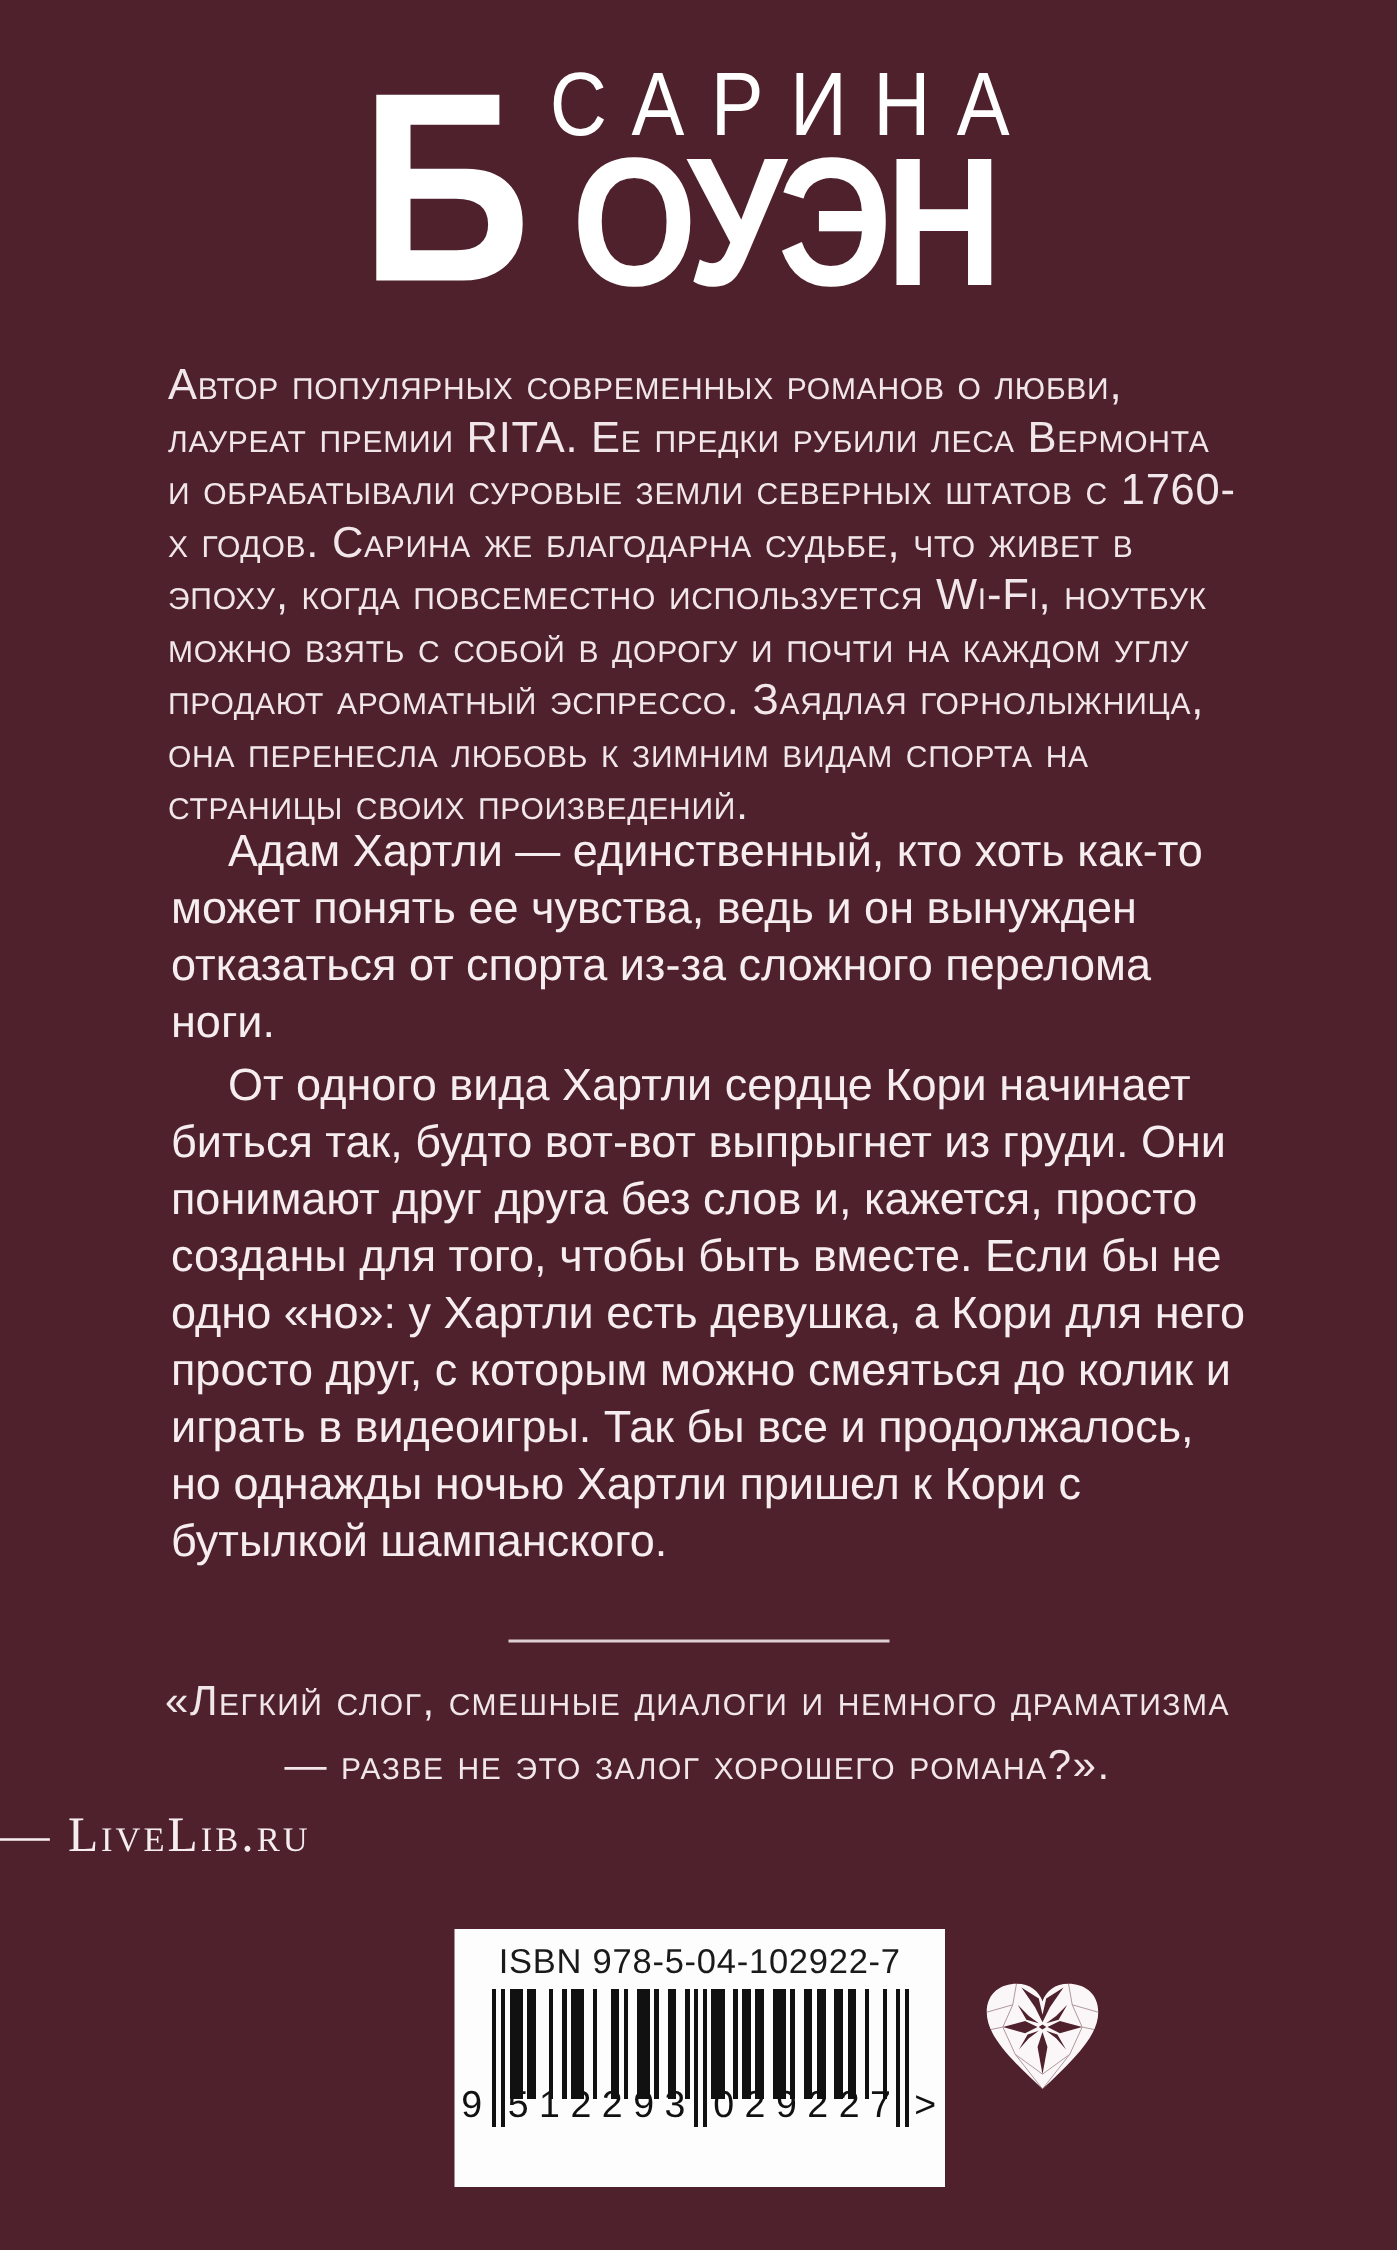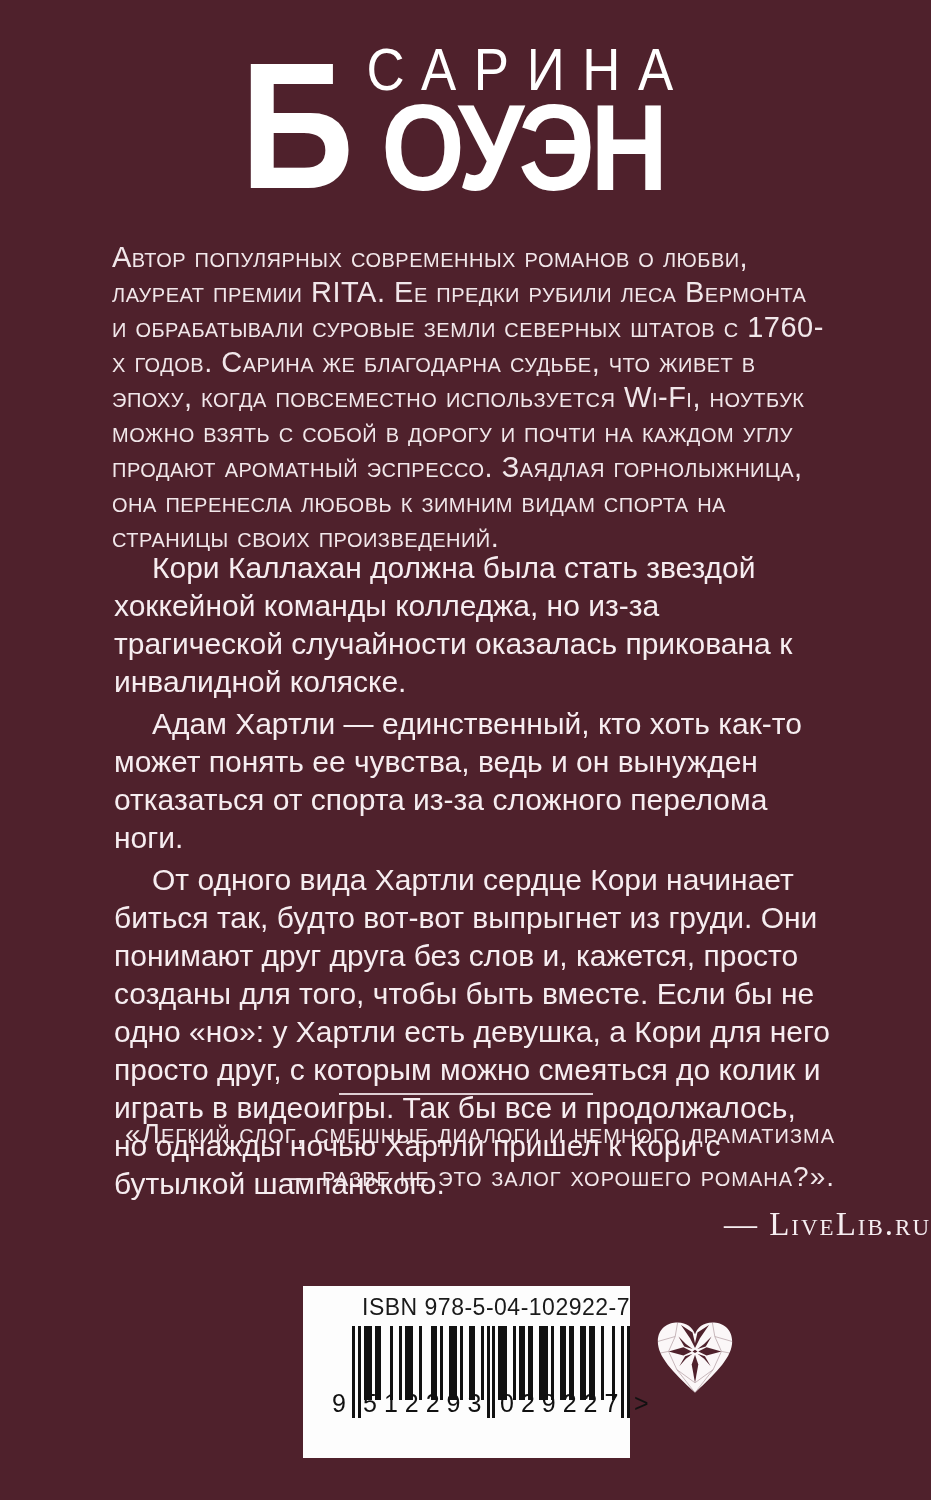--- a/index.html
+++ b/index.html
@@ -54,40 +54,40 @@
   .synopsis p { margin:0 0 0 0; text-indent:38px; }
   .synopsis p + p { margin-top:4px; }
 
   
   .divider {
     position:absolute; top:1093px; left:339px; width:254px; height:2px;
     background:#decfd4;
   }
   .quote {
     position:absolute; top:1112px; left:95px; width:740px;
-    text-align:right;
+    text-align:center;
     font-variant:small-caps;
     font-size:28px; line-height:43px; letter-spacing:1px;
     color:#f1e7ea;
   }
   .attribution {
     position:absolute; top:1206px; left:0; right:0;
-    text-align:right;
+    text-align:left;
     font-family:"Liberation Serif", serif;
     font-variant:small-caps;
     font-size:33px; letter-spacing:2px;
     color:#f5edf0;
   }
 
   
   .barcode-box {
     position:absolute; left:303px; top:1286px; width:327px; height:172px;
     background:#fdfdfd;
     color:#111111;
-    display:flex; flex-direction:column; align-items:flex-end;
+    display:flex; flex-direction:column; align-items:center;
     box-sizing:border-box; padding-top:10px;
   }
   .isbn-label {
     font-size:23px; letter-spacing:0.5px; color:#1a1a1a;
     line-height:1; margin-bottom:7px;
     white-space:nowrap;
   }
   .bars-wrap { position:relative; width:278px; height:92px; }
   .bars-wrap svg { display:block; width:278px; height:92px; }
   .bc-digits span {
@@ -112,21 +112,20 @@
   <span class="title-initial">Б</span>
   <span class="title-col">
     <span class="title-first">САРИНА</span>
     <span class="title-rest">ОУЭН</span>
   </span>
 </div>
 
 <div class="bio">Автор популярных современных романов о любви, лауреат премии RITA. Ее предки рубили леса Вермонта и обрабатывали суровые земли северных штатов с 1760-х годов. Сарина же благодарна судьбе, что живет в эпоху, когда повсеместно используется Wi-Fi, ноутбук можно взять с собой в дорогу и почти на каждом углу продают ароматный эспрессо. Заядлая горнолыжница, она перенесла любовь к зимним видам спорта на страницы своих произведений.</div>
 
 <div class="synopsis">
-  <p>Кори Каллахан должна была стать звездой хоккейной команды колледжа, но из-за трагической случайности оказалась прикована к инвалидной коляске.</p>
   <p>Адам Хартли — единственный, кто хоть как-то может понять ее чувства, ведь и он вынужден отказаться от спорта из-за сложного перелома ноги.</p>
   <p>От одного вида Хартли сердце Кори начинает биться так, будто вот-вот выпрыгнет из груди. Они понимают друг друга без слов и, кажется, просто созданы для того, чтобы быть вместе. Если бы не одно «но»: у Хартли есть девушка, а Кори для него просто друг, с которым можно смеяться до колик и играть в видеоигры. Так бы все и продолжалось, но однажды ночью Хартли пришел к Кори с бутылкой шампанского.</p>
 </div>
 
 <div class="divider"></div>
 <div class="quote">«Легкий слог, смешные диалоги и немного драматизма — разве не это залог хорошего романа?».</div>
 <div class="attribution">— LiveLib.ru</div>
 
 <div class="barcode-box">
   <div class="isbn-label">ISBN 978-5-04-102922-7</div>

